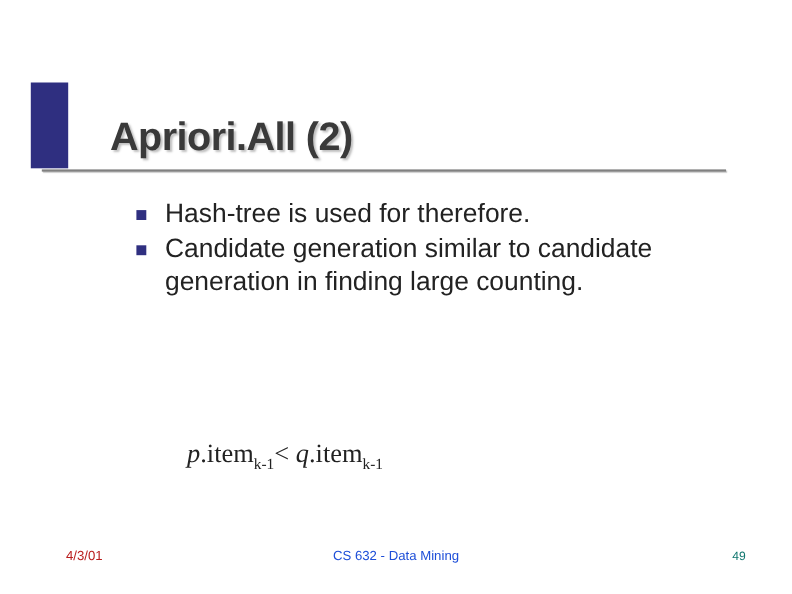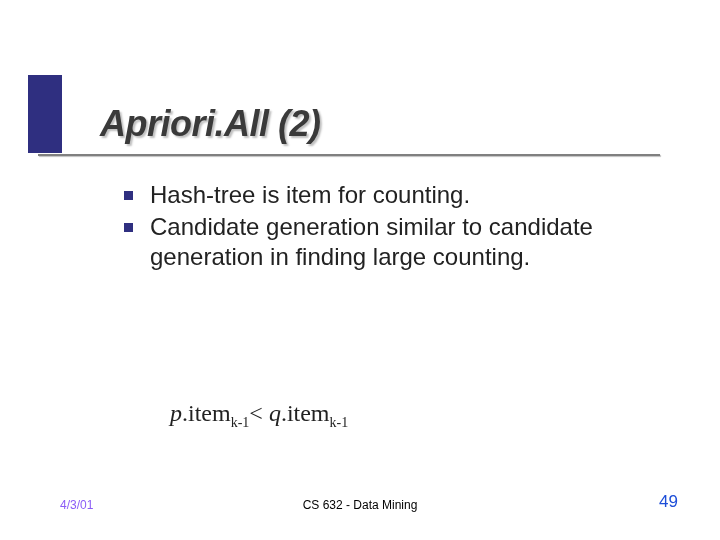--- a/index.html
+++ b/index.html
@@ -22,21 +22,20 @@
     left: 100px;
     right: 60px;
   }
   .title {
     font-family: Tahoma, Verdana, sans-serif;
     font-size: 36px;
     color: #3a3a3a;
     letter-spacing: -0.5px;
     text-shadow: 2px 2px 2px rgba(0,0,0,0.25);
     line-height: 1.1;
-    font-style: italic;
   }
   .underline {
     position: absolute;
     left: 38px;
     right: 60px;
     top: 154px;
     height: 2px;
     background: #808080;
     box-shadow: 1px 1px 1px rgba(0,0,0,0.25);
   }
@@ -90,57 +89,57 @@
     bottom: 28px;
     left: 0;
     right: 0;
     height: 20px;
   }
   .footer .date {
     position: absolute;
     left: 60px;
     bottom: 0;
     font-size: 12px;
-    color: #8b5cf6;
+    color: #b91c1c;
     font-family: Tahoma, Verdana, sans-serif;
   }
   .footer .course {
     position: absolute;
     left: 0;
     right: 0;
     bottom: 0;
     text-align: center;
     font-size: 12px;
-    color: #000000;
+    color: #1d4ed8;
     font-family: Tahoma, Verdana, sans-serif;
   }
   .footer .pagenum {
     position: absolute;
     right: 42px;
     bottom: 0;
-    font-size: 17px;
-    color: #1d4ed8;
+    font-size: 11px;
+    color: #0f766e;
     font-family: Tahoma, Verdana, sans-serif;
   }
 </style>
 </head>
 <body>
 
 <div class="slide">
 
   <div class="accent-bar"></div>
 
   <div class="title-wrap">
     <h1 class="title">Apriori.All (2)</h1>
   </div>
   <div class="underline"></div>
 
   <div class="content">
     <ul class="bullets">
-      <li>Hash-tree is item for counting.</li>
+      <li>Hash-tree is used for therefore.</li>
       <li>Candidate generation similar to candidate generation in finding large counting.</li>
     </ul>
   </div>
 
   <div class="formula">
     <span class="var">p</span><span>.item</span><sub>k-1</sub><span>&lt; </span><span class="var">q</span><span>.item</span><sub>k-1</sub>
   </div>
 
   <div class="footer">
     <div class="date">4/3/01</div>

